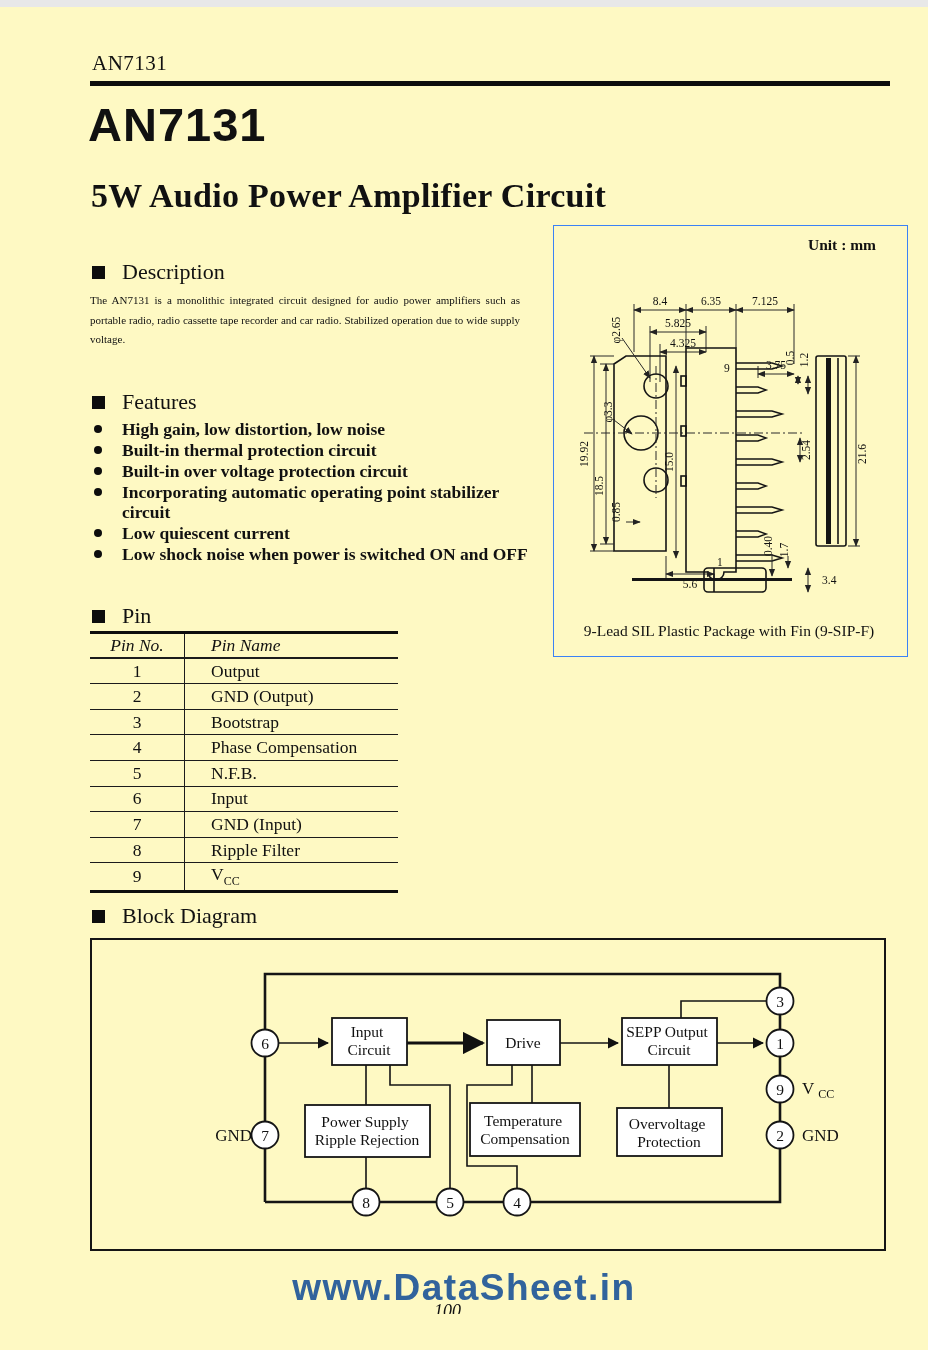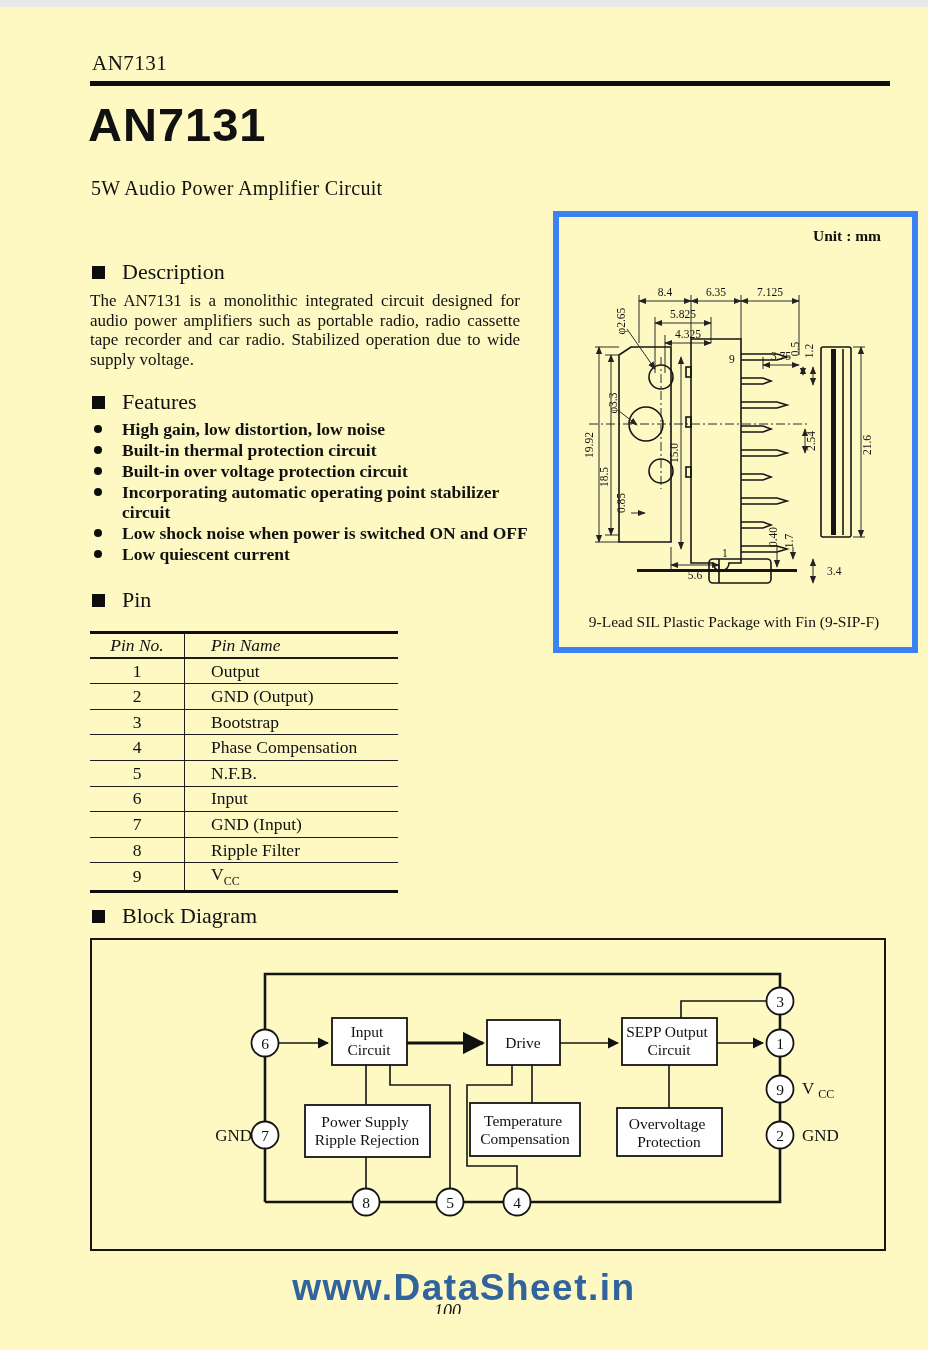--- a/index.html
+++ b/index.html
@@ -6,49 +6,49 @@
   #page{
     position:relative;width:928px;height:1350px;background:#fef9c3;
     font-family:"Liberation Serif",serif;color:#111;margin:7px auto;overflow:hidden;
   }
   .abs{position:absolute;}
 
   
   #hdr-model{left:92px;top:44px;font-size:21px;letter-spacing:.5px;}
   #hdr-rule{left:90px;top:74px;width:800px;height:5px;background:#0d0d0d;}
   #big-title{left:88px;top:90px;font-family:"Liberation Sans",sans-serif;font-weight:bold;font-size:47px;letter-spacing:1px;}
-  #subtitle{left:91px;top:170px;font-size:20px;font-weight:400;letter-spacing:.3px;}
+  #subtitle{left:91px;top:170px;font-size:34px;font-weight:700;letter-spacing:.3px;}
 
   
   .sec-head{display:flex;align-items:center;font-size:22px;}
   .sq{width:13px;height:13px;background:#0d0d0d;margin-right:17px;flex:0 0 auto;}
 
   
   #desc-head{left:92px;top:252px;}
-  #desc-body{left:90px;top:284px;width:430px;font-size:17px;line-height:19.5px;text-align:justify;}
+  #desc-body{left:90px;top:284px;width:430px;font-size:11px;line-height:19.5px;text-align:justify;}
 
   
   #feat-head{left:92px;top:382px;}
   #feat-list{left:92px;top:412px;width:430px;margin:0;padding:0;list-style:none;font-weight:bold;}
   #feat-list li{position:relative;padding-left:30px;width:420px;font-size:17.5px;line-height:20px;margin-bottom:1px;}
   #feat-list li .blt{position:absolute;left:2px;top:6px;width:8px;height:8px;border-radius:50%;background:#0d0d0d;}
 
   
-  #pin-head{left:92px;top:580px;}
+  #pin-head{left:92px;top:596px;}
   #pin-table{left:90px;top:624px;border-collapse:collapse;width:308px;font-size:17.5px;}
   #pin-table tr{height:25.6px;}
   #pin-table td,#pin-table th{padding:1px 4px;font-weight:normal;border-bottom:1.6px solid #1c1c1c;}
   #pin-table td:first-child,#pin-table th:first-child{width:86px;text-align:center;border-right:1.6px solid #1c1c1c;}
   #pin-table td:last-child,#pin-table th:last-child{text-align:left;padding-left:26px;}
   #pin-table thead th{border-top:3px solid #0d0d0d;border-bottom:2px solid #1c1c1c;font-style:italic;}
   #pin-table tbody tr:last-child td{border-bottom:3px solid #0d0d0d;}
   #pin-table sub{font-size:12px;}
 
   
-  #pkg-box{left:553px;top:204px;width:353px;height:430px;border:6px solid #3b82f6;}
+  #pkg-box{left:553px;top:218px;width:353px;height:430px;border:1px solid #3b82f6;}
   #pkg-box svg{display:block;}
 
   
   #blk-head{left:92px;top:896px;}
   #blk-box{left:90px;top:931px;width:792px;height:309px;border:2px solid #151515;}
   #blk-box svg{display:block;}
 
   
   #footer-site{left:0;top:1260px;width:928px;text-align:center;font-family:"Liberation Sans",sans-serif;
     font-weight:bold;font-size:37px;letter-spacing:1.5px;color:#31639c;}
@@ -101,26 +101,26 @@
     <span>Built-in over voltage protection circuit</span>
   </li>
 
   <li>
     <span class="blt"></span>
     <span>Incorporating automatic operating point stabilizer circuit</span>
   </li>
 
   <li>
     <span class="blt"></span>
+    <span>Low quiescent current</span>
+  </li>
+
+  <li>
+    <span class="blt"></span>
     <span>Low shock noise when power is switched ON and OFF</span>
-  </li>
-
-  <li>
-    <span class="blt"></span>
-    <span>Low quiescent current</span>
   </li>
 </ul>
 
   <div class="abs sec-head" id="pin-head">
     <span class="sq"></span>
     <span>Pin</span>
   </div>
   <table class="abs" id="pin-table">
     <thead>
       <tr>

